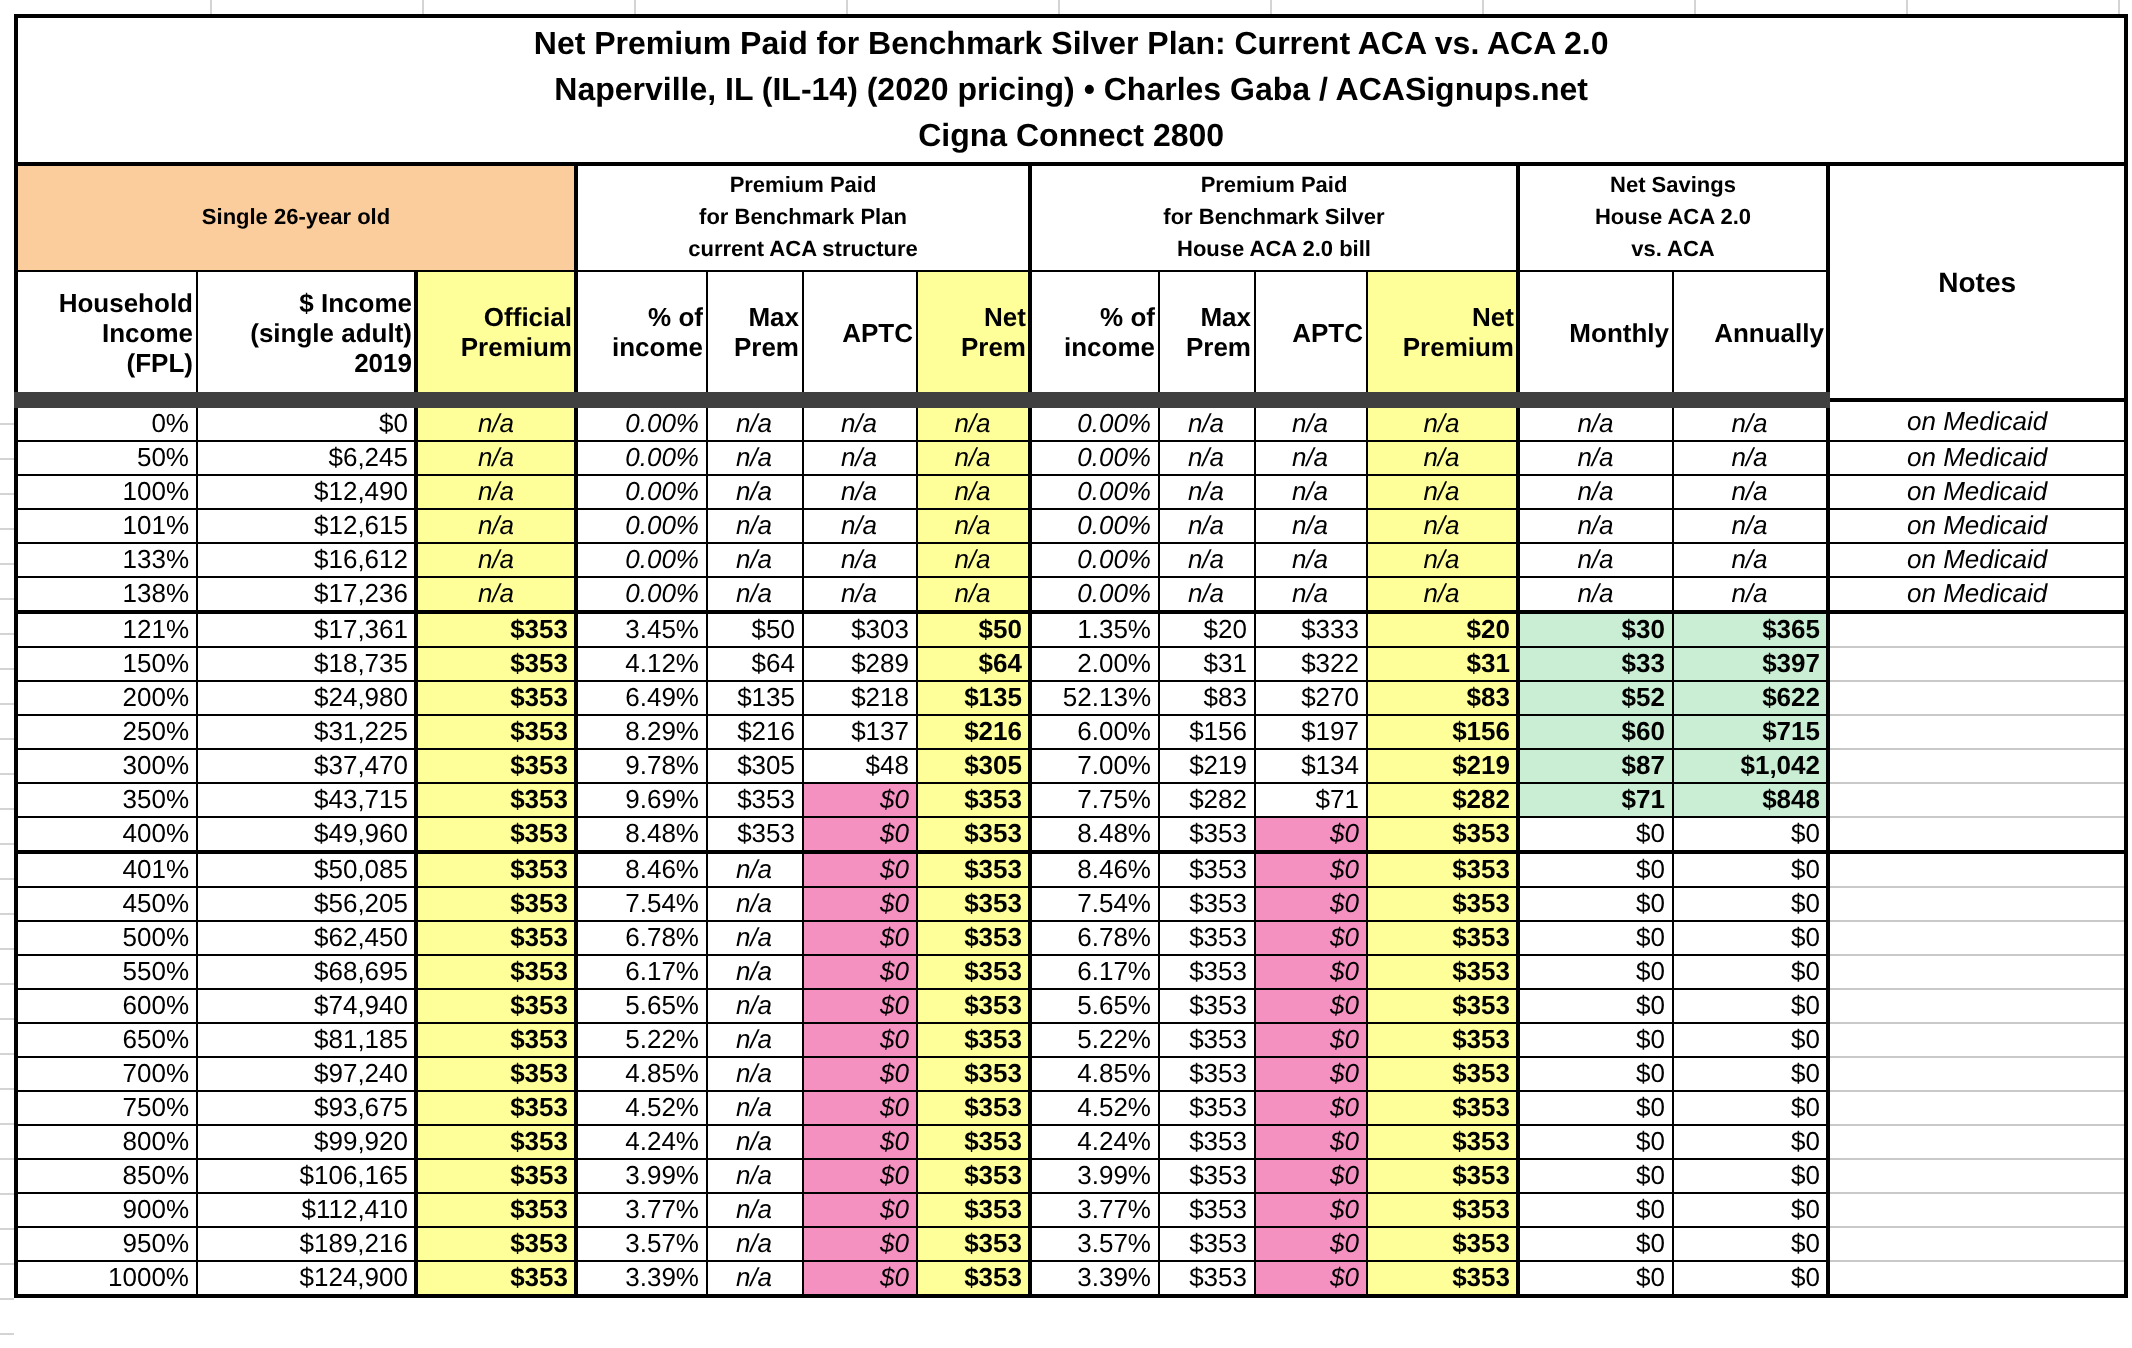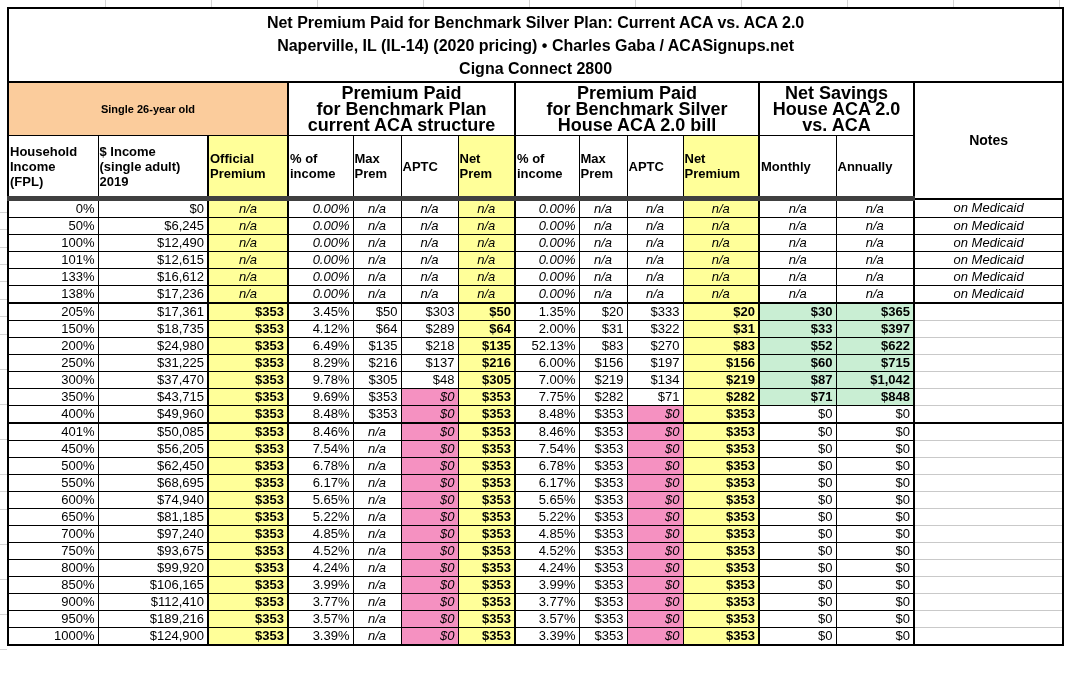--- a/index.html
+++ b/index.html
@@ -35,28 +35,28 @@
     font-size:13px;
     color:#000;
   }
   
   .title-cell{
     height:72px;text-align:center;font-weight:bold;font-size:16px;line-height:23px;
     border-bottom:2px solid #000;
   }
   
   .group-row th{
-    height:52px;font-weight:bold;font-size:18px;line-height:16px;
+    height:52px;font-weight:bold;font-size:11px;line-height:16px;
     text-align:center;white-space:pre-line;vertical-align:middle;
   }
   .group-row th.profile{font-size:11px;line-height:20px;}
   .colhead-row th{
     height:60px;font-weight:bold;font-size:13px;line-height:15px;
-    text-align:left;white-space:pre-line;vertical-align:middle;
-    border-bottom:5px solid #404040;
+    text-align:right;white-space:pre-line;vertical-align:middle;
+    border-bottom:8px solid #404040;
   }
   th.notes-h{font-size:14px;border-bottom:2px solid #000;margin-left:48px;}
   
   .org{background:#FBCC9C;}
   .yel{background:#FFFF99;}
   .pnk{background:#F591C1;}
   .grn{background:#C9EED3;}
   
   .b{font-weight:bold;}
   .i{font-style:italic;}
@@ -231,21 +231,21 @@
           <td class="yel i c">n/a</td>
           <td class="i r bl2">0.00%</td>
           <td class="i c">n/a</td>
           <td class="i c">n/a</td>
           <td class="yel i c">n/a</td>
           <td class="i c bl2">n/a</td>
           <td class="i c">n/a</td>
           <td class="i c bl2">on Medicaid</td>
         </tr>
         <tr class="sep">
-          <td class="r">205%</td>
+          <td class="r">121%</td>
           <td class="r">$17,361</td>
           <td class="yel b r bl2">$353</td>
           <td class="r bl2">3.45%</td>
           <td class="r">$50</td>
           <td class="r">$303</td>
           <td class="yel b r">$50</td>
           <td class="r bl2">1.35%</td>
           <td class="r">$20</td>
           <td class="r">$333</td>
           <td class="yel b r">$20</td>

